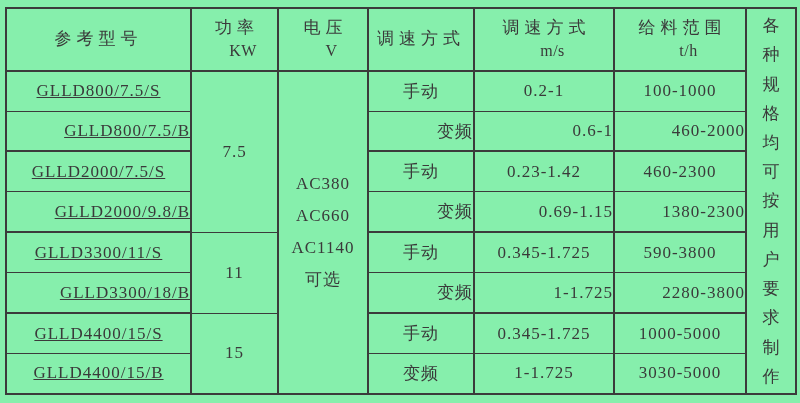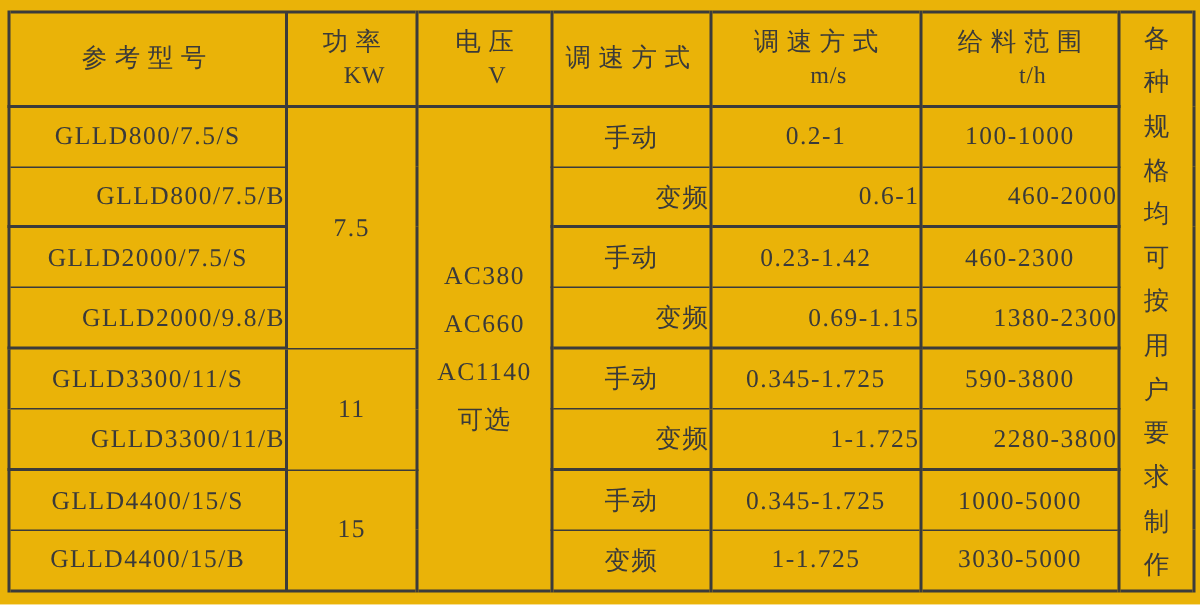--- a/index.html
+++ b/index.html
@@ -1,20 +1,20 @@
 <!DOCTYPE html>
 <html><head>
 <meta charset="utf-8">
 <style>
   html, body { margin: 0; padding: 0; background: #ffffff; }
   .stage {
     position: relative;
     width: 800px;
     height: 403px;
-    background: #eab308;
+    background: #86efac;
     overflow: hidden;
     font-family: "Liberation Serif", "DejaVu Serif", serif;
   }
   table.spec {
     position: absolute;
     left: 5px;
     top: 7px;
     width: 790px;
     height: 388px;
     border-collapse: collapse;
@@ -33,21 +33,21 @@
     font-size: 17px;
     background: transparent;
     overflow: hidden;
   }
   .spec tr { height: 40px; }
   .spec tr.hrow { height: 62px; }
   .spec tr.hrow th { border-bottom-width: 2px; }
   .spec tr.group-end td { border-bottom-width: 2px; text-align: right; }
   .cn { letter-spacing: 5px; padding-left: 5px; line-height: 24px; }
   .unit { font-size: 16px; letter-spacing: 0.5px; padding-left: 17px; line-height: 22px; }
-  .mono { letter-spacing: 1px; }
+  .mono { letter-spacing: 1px; text-decoration: underline; }
   .num { letter-spacing: 1px; }
   .cn2 { letter-spacing: 1px; }
   .volt div { line-height: 32px; letter-spacing: 1px; }
   .side-cell { vertical-align: top; }
   .side-text {
     display: flex;
     flex-direction: column;
     justify-content: space-around;
     align-items: center;
     height: 380px;
@@ -158,21 +158,21 @@
 
       <tr>
         <td class="mono">GLLD3300/11/S</td>
         <td class="num" rowspan="2">11</td>
         <td class="cn2">手动</td>
         <td class="num">0.345-1.725</td>
         <td class="num">590-3800</td>
       </tr>
 
       <tr class="group-end">
-        <td class="mono">GLLD3300/11/B</td>
+        <td class="mono">GLLD3300/18/B</td>
         <td class="cn2">变频</td>
         <td class="num">1-1.725</td>
         <td class="num">2280-3800</td>
       </tr>
 
       <tr>
         <td class="mono">GLLD4400/15/S</td>
         <td class="num" rowspan="2">15</td>
         <td class="cn2">手动</td>
         <td class="num">0.345-1.725</td>

